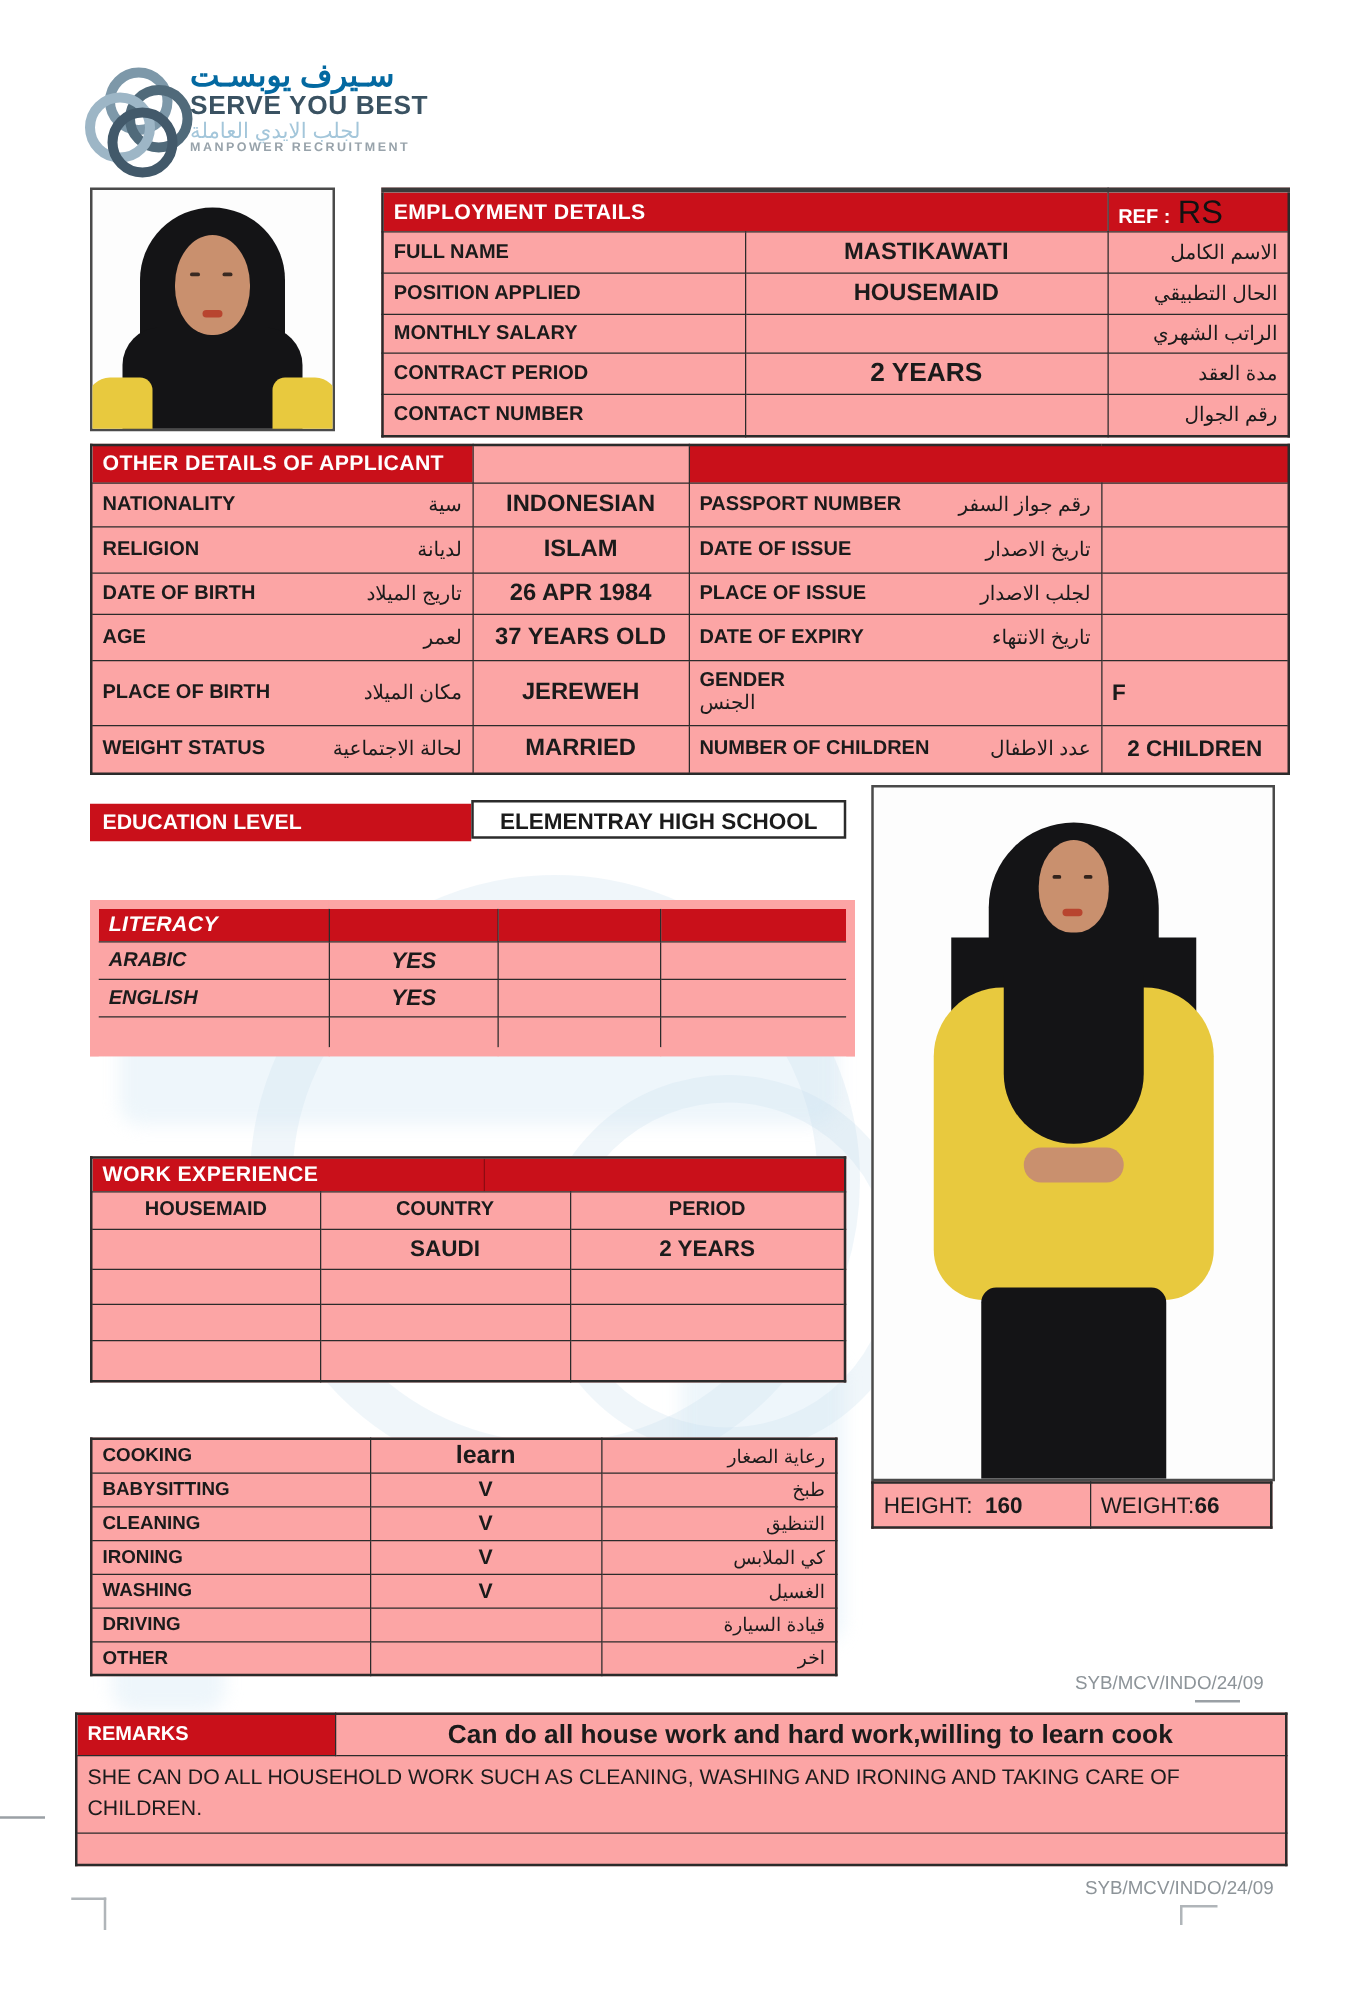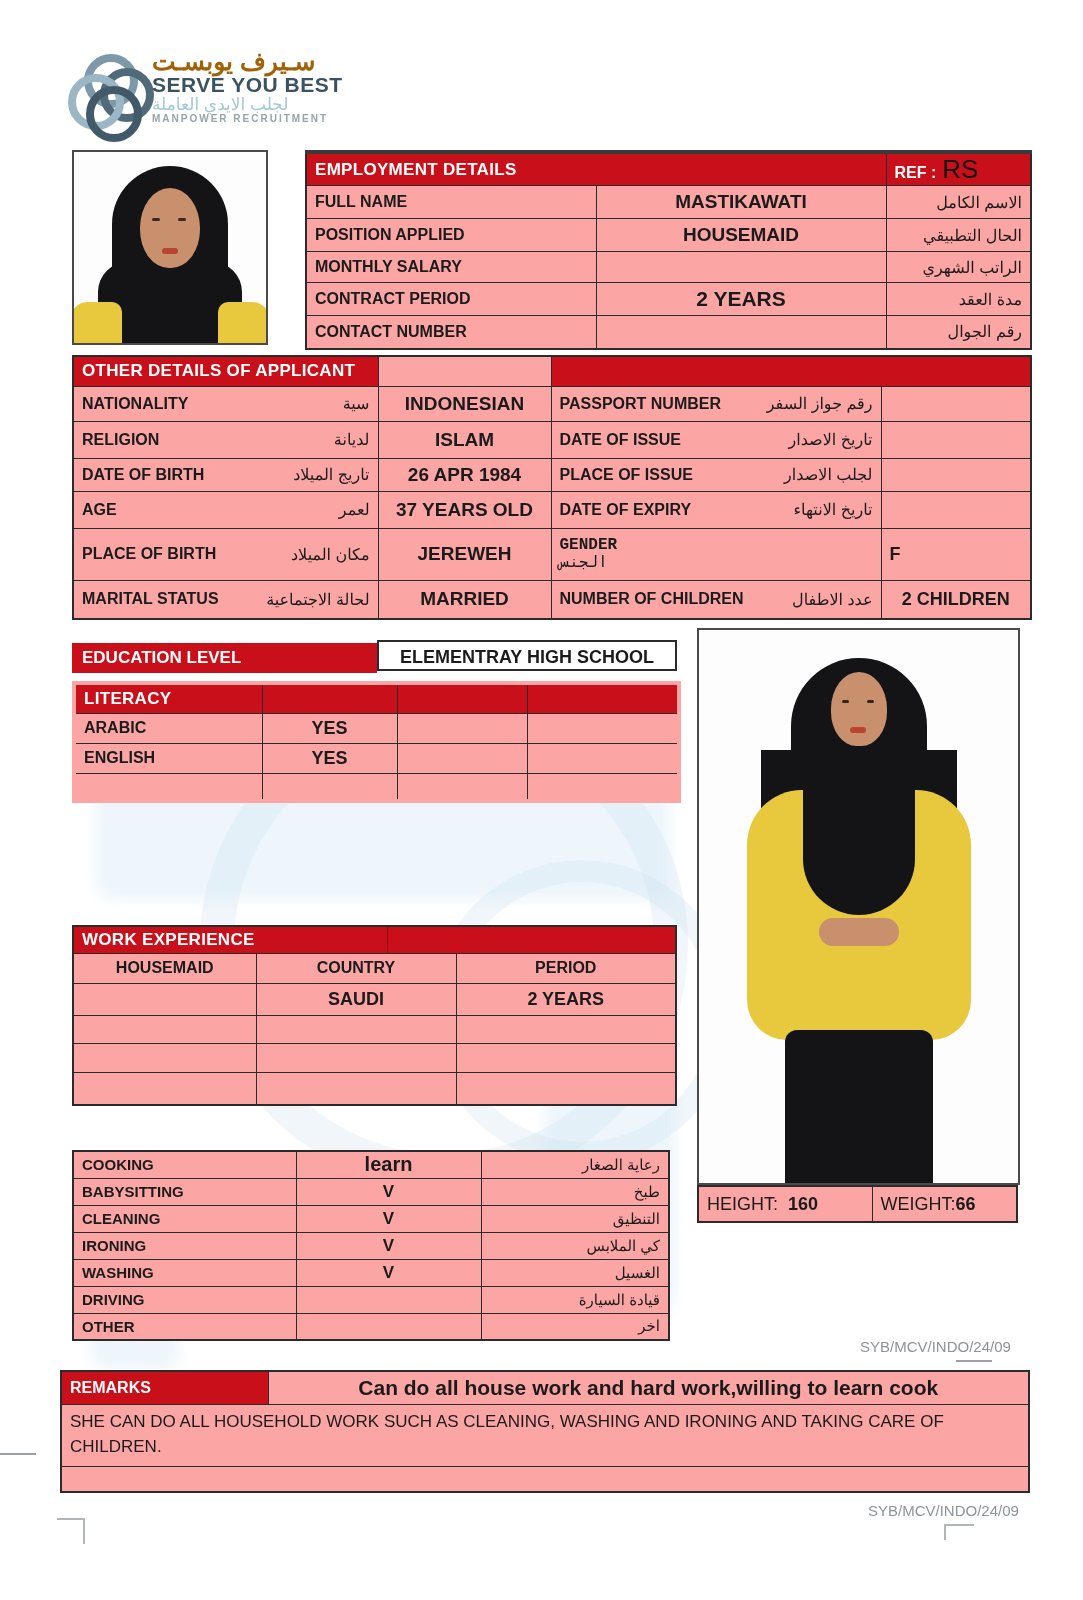--- a/index.html
+++ b/index.html
@@ -9,35 +9,35 @@
   .ni{pointer-events:none;}
   
   .wm{position:absolute;z-index:0;}
   .wm-ring{border-radius:50%;border:34px solid rgba(186,212,232,0.22);}
   .wm-blob{background:rgba(204,228,243,0.33);filter:blur(7px);border-radius:18px;}
   .artifact{position:absolute;z-index:3;}
   
   .logo-wrap{left:60px;top:48px;width:420px;height:100px;z-index:2;}
   .ring{position:absolute;border-radius:50%;background:transparent;}
   .logo-text{position:absolute;left:80px;top:0;line-height:1.05;}
-  .lg-ar-top{font-size:25px;font-weight:bold;color:#a16207;}
+  .lg-ar-top{font-size:25px;font-weight:bold;color:#0369a1;}
   .lg-name{font-size:21px;font-weight:bold;color:#3a5262;letter-spacing:0.5px;}
   .lg-ar-sub{font-size:17px;color:#a3c6da;font-weight:normal;}
   .lg-tag{font-size:10px;color:#98a3ab;letter-spacing:2px;font-weight:bold;}
   
   table.t{position:absolute;border-collapse:collapse;table-layout:fixed;z-index:2;background:#fca5a5;}
   table.t td{border:1px solid #2b2b2b;padding:0 8px;overflow:hidden;white-space:nowrap;}
   .red{background:#c9101a;color:#ffffff;font-weight:bold;}
   .lbl{font-weight:bold;font-size:16px;}
   .val{font-weight:bold;font-size:19px;text-align:center;}
   .arab{font-size:16px;text-align:right;}
   .flexsb{display:flex;justify-content:space-between;align-items:center;}
   .hdr-title{font-size:17px;letter-spacing:0.3px;}
   .ref-val{color:#111;font-size:26px;font-weight:normal;margin-left:6px;}
-  .stack{line-height:1.15;font-family:Liberation Mono, monospace;}
+  .stack{line-height:1.15;}
   .small-lbl{font-weight:bold;font-size:15px;}
   .vmark{font-weight:bold;font-size:17px;text-align:center;}
   .photo-box{border:2px solid #4a4a4a;background:#fdfdfd;z-index:2;overflow:hidden;}
   .footer-code{position:absolute;color:#8d9499;font-size:15px;z-index:2;}
   
   .p-hijab{position:absolute;background:#141416;}
   .p-skin{position:absolute;background:#c9906e;}
   .p-yellow{position:absolute;background:#e8c93e;}
 </style>
 </head>
@@ -204,40 +204,40 @@
           <div class="stack">
             <div class="lbl">GENDER</div>
             <div class="arab" style="text-align:left;">الجنس</div>
           </div>
         </td>
     <td class="lbl" style="font-size:18px;">F</td>
   </tr>
   <tr style="height:39px;">
     <td>
           <div class="flexsb">
-            <span class="lbl">MARITAL STATUS</span>
+            <span class="lbl">WEIGHT STATUS</span>
             <span class="arab">لحالة الاجتماعية</span>
           </div>
         </td>
     <td class="val">MARRIED</td>
     <td>
           <div class="flexsb">
             <span class="lbl">NUMBER OF CHILDREN</span>
             <span class="arab">عدد الاطفال</span>
           </div>
         </td>
     <td class="val" style="font-size:18px;padding:0 2px;">2 CHILDREN</td>
   </tr>
 </tbody>
   </table>
 
 <div class="abs red" style="left:72px;top:643px;width:305px;height:30px;line-height:30px;padding-left:10px;font-size:17px;z-index:2;box-sizing:border-box;">EDUCATION LEVEL</div>
 <div class="abs" style="left:377px;top:640px;width:300px;height:31px;line-height:31px;border:2px solid #2b2b2b;background:#fff;text-align:center;font-weight:bold;font-size:18px;z-index:2;box-sizing:border-box;">ELEMENTRAY HIGH SCHOOL</div>
 
-<table class="t" style="left:72px;top:681px;width:605px;border:4px solid #fca5a5;">
+<table class="t" style="left:72px;top:720px;width:605px;border:7px solid #fca5a5;font-style:italic;">
   <colgroup>
       <col style="width:188px">
       <col style="width:135px">
       <col style="width:130px">
       <col style="width:152px">
     </colgroup>
   <tbody>
       <tr style="height:30px;">
     <td class="red hdr-title">LITERACY</td>
     <td class="red"></td>

